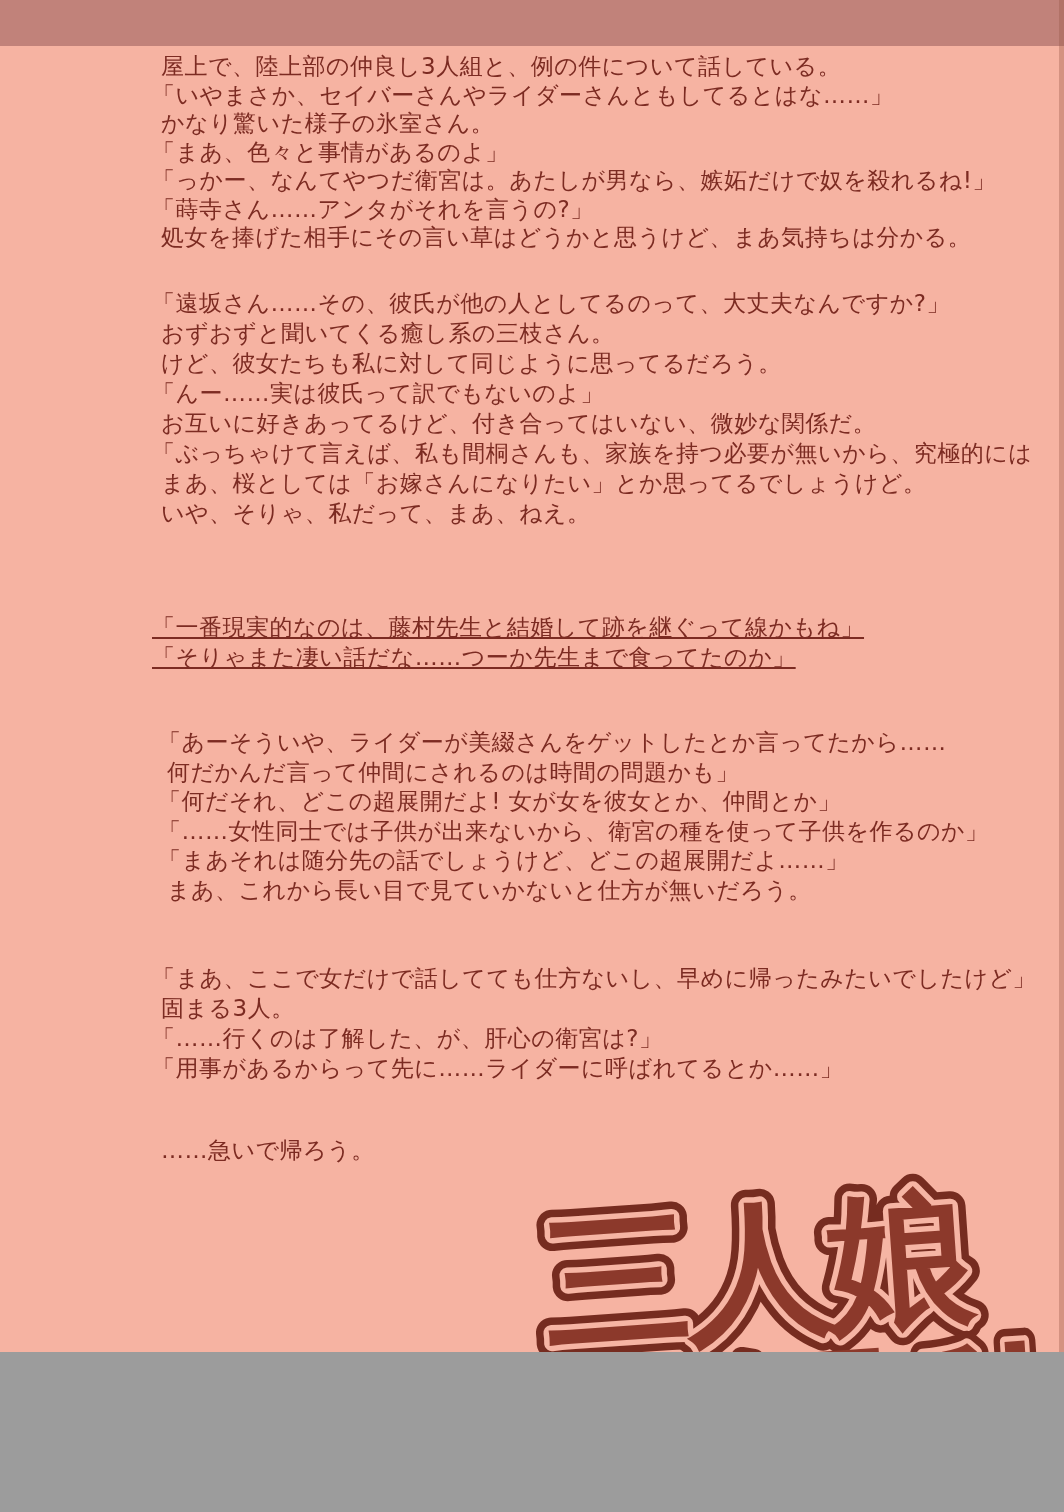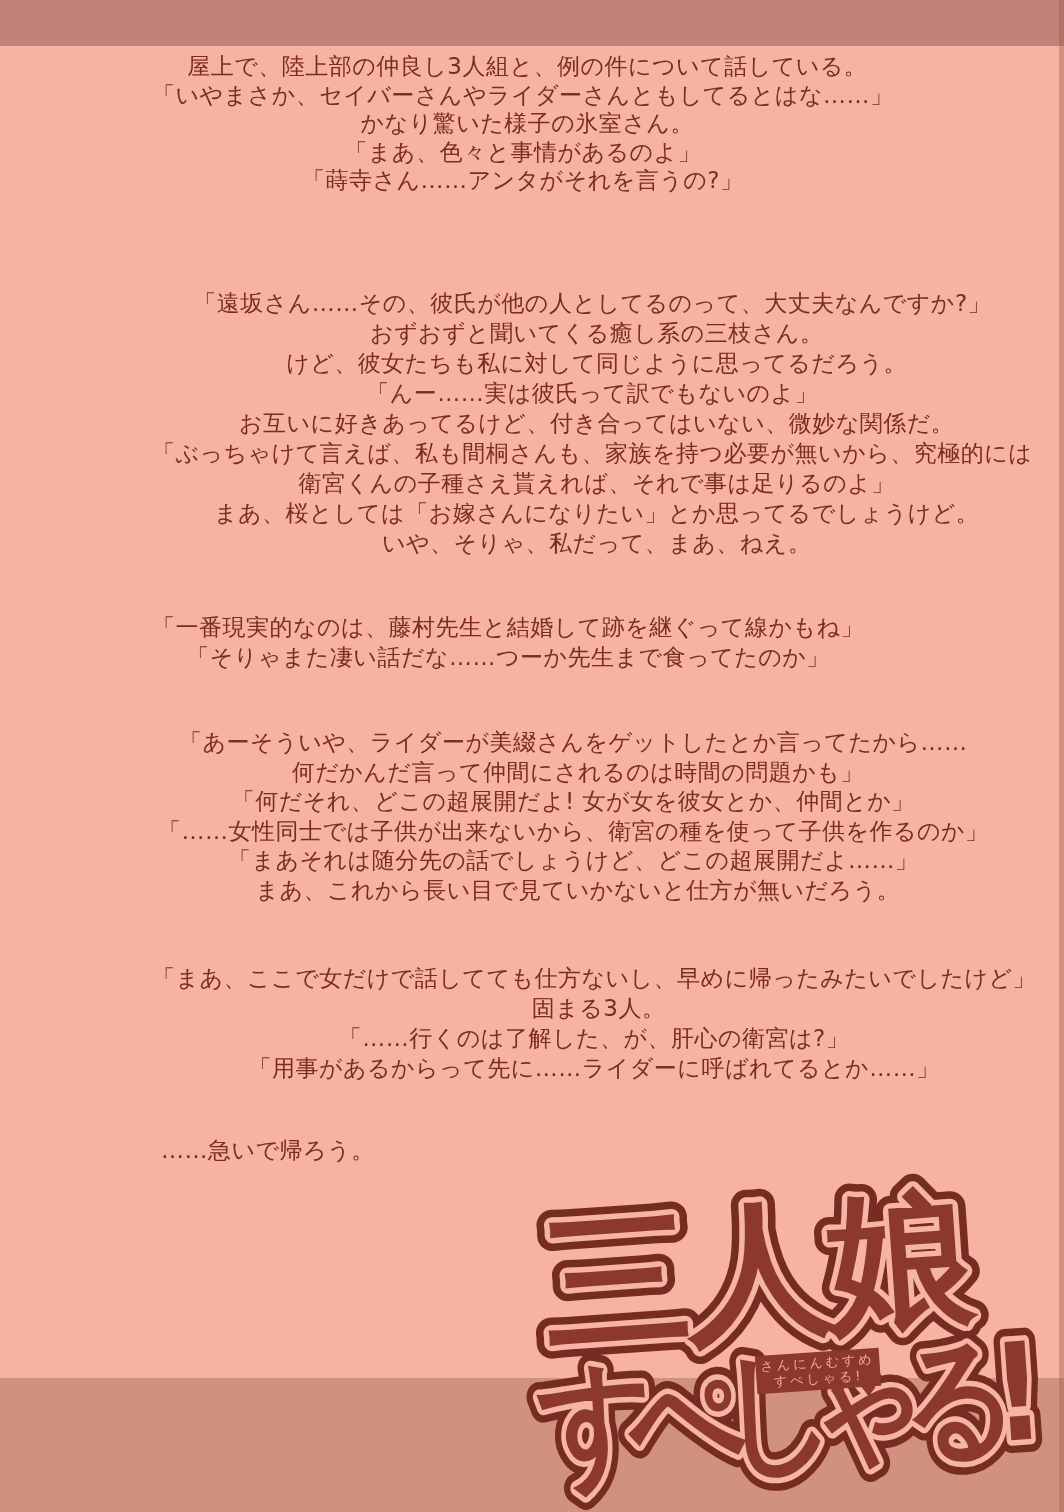--- a/index.html
+++ b/index.html
@@ -13,24 +13,23 @@
     --furigana:#f2a896;
   }
   html,body{margin:0;padding:0;}
   body{
     width:1064px;height:1512px;
     font-family:"DejaVu Sans",sans-serif;
     background:#9c9c9c;
   }
   .page{
     position:relative;
-    width:1064px;height:1512px;
+    width:1064px;height:1352px;
     background:var(--page-bg);
     overflow:hidden;
-    text-align:center;
   }
   .band{position:absolute;left:0;width:1064px;z-index:0;}
   .band.top{top:0;height:46px;background:var(--top-band);}
   .band.bottom{top:1378px;height:134px;background:var(--bottom-band);}
   .right-strip{
     position:absolute;top:0;right:0;width:5px;height:1512px;
     background:rgba(150,85,70,0.35);z-index:3;
   }
   
   .story{
@@ -73,34 +72,35 @@
   <div class="band top"></div>
   <div class="band bottom"></div>
   <div class="right-strip"></div>
 
   <main class="story" id="story">
       <div class="para" style="top: 52px; line-height: 28.5px;">
         <div class="line indent">屋上で、陸上部の仲良し3人組と、例の件について話している。</div>
         <div class="line">「いやまさか、セイバーさんやライダーさんともしてるとはな……」</div>
         <div class="line indent">かなり驚いた様子の氷室さん。</div>
         <div class="line">「まあ、色々と事情があるのよ」</div>
+        <div class="line">「っかー、なんてやつだ衛宮は。あたしが男なら、嫉妬だけで奴を殺れるね!」</div>
         <div class="line">「蒔寺さん……アンタがそれを言うの?」</div>
+        <div class="line indent">処女を捧げた相手にその言い草はどうかと思うけど、まあ気持ちは分かる。</div>
       </div>
       <div class="para" style="top: 288px; line-height: 30px;">
         <div class="line">「遠坂さん……その、彼氏が他の人としてるのって、大丈夫なんですか?」</div>
         <div class="line indent">おずおずと聞いてくる癒し系の三枝さん。</div>
         <div class="line indent">けど、彼女たちも私に対して同じように思ってるだろう。</div>
         <div class="line">「んー……実は彼氏って訳でもないのよ」</div>
         <div class="line indent">お互いに好きあってるけど、付き合ってはいない、微妙な関係だ。</div>
         <div class="line">「ぶっちゃけて言えば、私も間桐さんも、家族を持つ必要が無いから、究極的には</div>
-        <div class="line indent">衛宮くんの子種さえ貰えれば、それで事は足りるのよ」</div>
         <div class="line indent">まあ、桜としては「お嫁さんになりたい」とか思ってるでしょうけど。</div>
         <div class="line indent">いや、そりゃ、私だって、まあ、ねえ。</div>
       </div>
-      <div class="para" style="top: 612px; line-height: 30px;">
+      <div class="para" style="top: 612px; line-height: 30px; text-decoration: underline;">
         <div class="line">「一番現実的なのは、藤村先生と結婚して跡を継ぐって線かもね」</div>
         <div class="line">「そりゃまた凄い話だな……つーか先生まで食ってたのか」</div>
       </div>
       <div class="para" style="top: 728px; line-height: 29.5px; margin-left: 6px;">
         <div class="line">「あーそういや、ライダーが美綴さんをゲットしたとか言ってたから……</div>
         <div class="line indent">何だかんだ言って仲間にされるのは時間の問題かも」</div>
         <div class="line">「何だそれ、どこの超展開だよ! 女が女を彼女とか、仲間とか」</div>
         <div class="line">「……女性同士では子供が出来ないから、衛宮の種を使って子供を作るのか」</div>
         <div class="line">「まあそれは随分先の話でしょうけど、どこの超展開だよ……」</div>
         <div class="line indent">まあ、これから長い目で見ていかないと仕方が無いだろう。</div>

